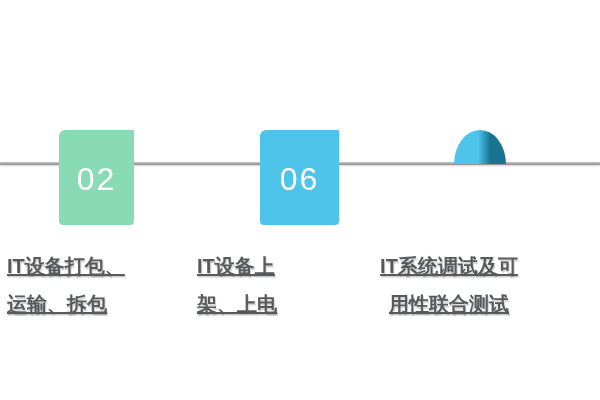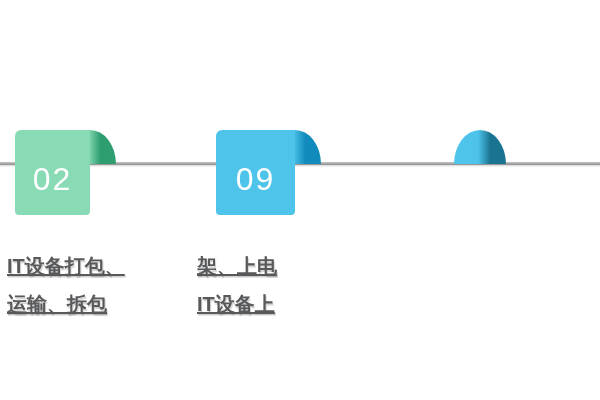--- a/index.html
+++ b/index.html
@@ -27,24 +27,25 @@
     top: 130px;
     width: 52px;
     height: 34px;
     border-radius: 50% 50% 0 0 / 100% 100% 0 0;
     background: linear-gradient(90deg, var(--body) 46%, var(--dark) 70%);
     z-index: 2;
   }
   .ribbon-body {
     position: absolute;
     top: 130px;
-    height: 85px;
+    height: 95px;
     background: var(--body);
     border-radius: 6px 0 4px 4px;
     z-index: 3;
+    margin-left: 44px;
   }
   .num {
     position: absolute;
     left: 0;
     top: 32px;
     width: 100%;
     text-align: center;
     font-size: 32px;
     line-height: 34px;
     letter-spacing: 2px;
@@ -86,25 +87,29 @@
     </div>
     <div class="label">
       <div>IT设备打包、</div>
       <div>运输、拆包</div>
     </div>
   </div>
 
   <div class="step s1" style="--body: #4EC4EB;">
     <div class="fold" style="--dark: #118BBB;"></div>
     <div class="ribbon-body">
-      <div class="num">09</div>
+      <div class="num">06</div>
     </div>
     <div class="label">
+      <div>IT设备上</div>
       <div>架、上电</div>
-      <div>IT设备上</div>
     </div>
   </div>
 
   <div class="step s2" style="--body: #4EC4EB;">
     <div class="fold" style="--dark: #1A7390;"></div>
+    <div class="label">
+      <div>IT系统调试及可</div>
+      <div>用性联合测试</div>
+    </div>
   </div>
 
 </div>
 
 </body></html>

